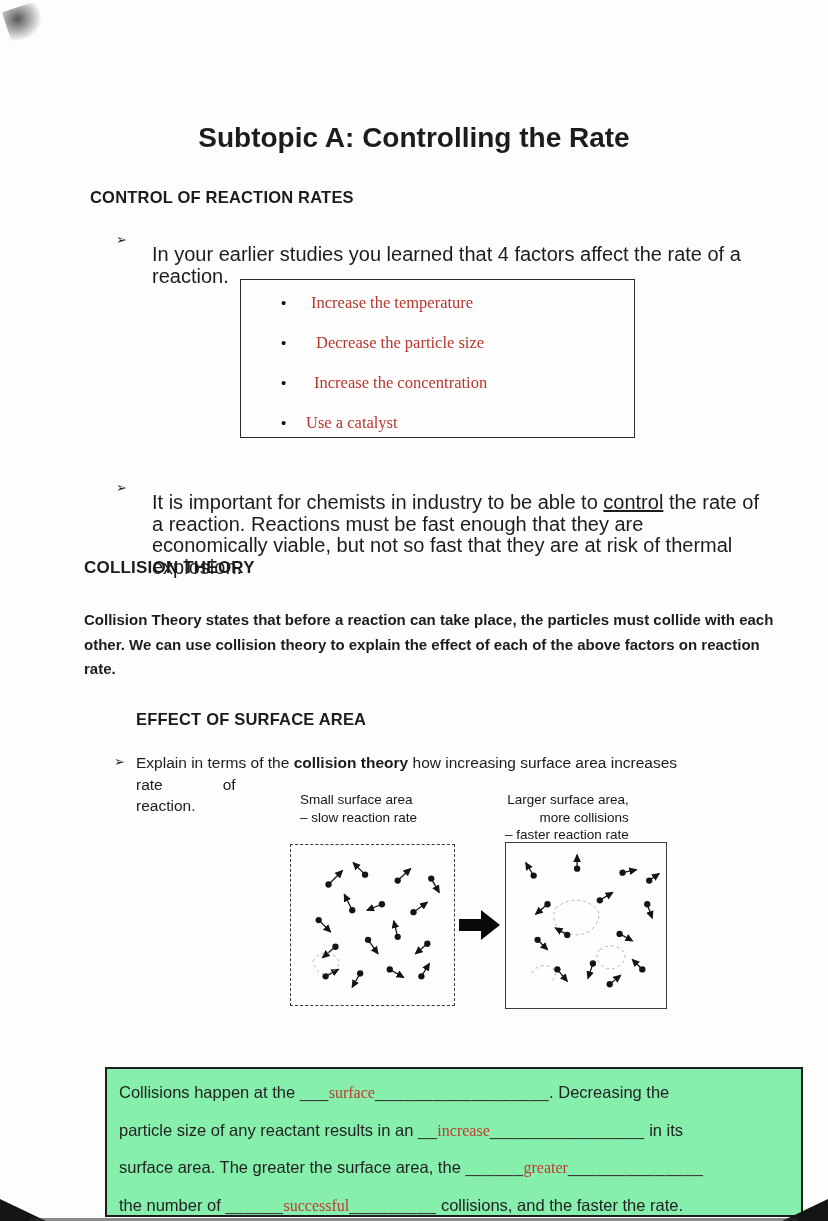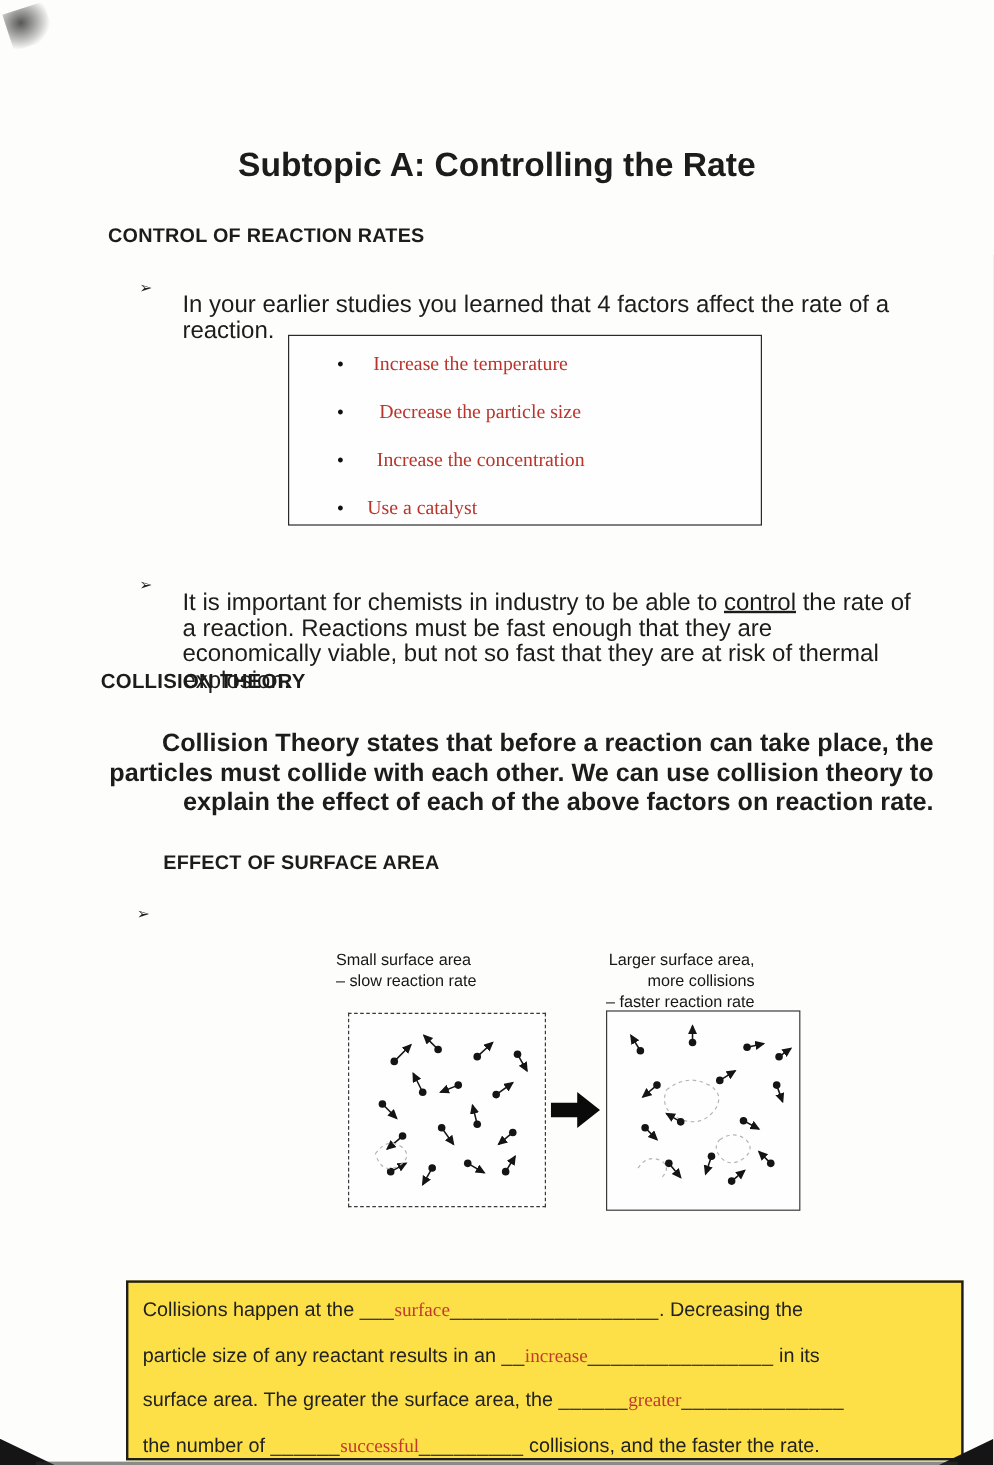--- a/index.html
+++ b/index.html
@@ -45,39 +45,39 @@
   .answer-list { list-style:none; margin:0; padding:13px 0 0 40px; }
   .answer-item { display:flex; align-items:baseline; height:40px; }
   .answer-item .bdot { width:24px; font-size:15px; color:#111; }
   .red-ans { font-family:"Liberation Serif", serif; font-size:16.5px; color:#b9352c; }
   .answer-item:nth-child(1) .red-ans { margin-left:6px; }
   .answer-item:nth-child(2) .red-ans { margin-left:11px; }
   .answer-item:nth-child(3) .red-ans { margin-left:9px; }
   .answer-item:nth-child(4) .red-ans { margin-left:1px;text-align:right; }
 
   .collision-para { position:absolute; left:84px; top:608px; width:694px; margin:0;
-    font-size:21px; font-weight:bold; line-height:24.5px;text-align:right; }
+    font-size:15px; font-weight:bold; line-height:24.5px; }
 
   .b3 .line { margin:0; font-size:15.5px; line-height:21.5px; }
   .gap-word { margin-left:60px; }
 
   .diag-label { position:absolute; font-size:13.5px; line-height:17.5px; color:#161616; }
   .diag-label span { display:block; }
-  .label-left { left:280px; top:791px; }
+  .label-left { left:300px; top:791px; }
   .label-right { left:505px; top:791px;text-align:right; }
 
   .pbox { position:absolute; background:#fefefe; }
   .pbox-left { left:290px; top:844px; width:165px; height:162px; border:1.6px dashed #3a3a3a; }
   .pbox-right { left:505px; top:842px; width:162px; height:167px; border:1.6px solid #3a3a3a; }
   .pbox svg { width:100%; height:100%; display:block; }
 
   .big-arrow { position:absolute; left:459px; top:907px; width:42px; height:36px; }
 
   .fill-box { position:absolute; left:105px; top:1067px; width:698px; height:150px;
-    border:2px solid #1d1d1d; background:#fde047; padding:5px 12px; }
+    border:2px solid #1d1d1d; background:#86efac; padding:5px 12px; }
   .fill-line { margin:0; font-size:16.5px; line-height:36.5px; white-space:nowrap; color:#222; }
   .fill-red { font-family:"Liberation Serif", serif; color:#c03a30; font-size:16px; }
   .blank { letter-spacing:.5px; color:#333; }
 </style>
 </head>
 <body>
 
 <div class="page">
 
   <div class="smudge"></div>
@@ -122,20 +122,31 @@
   </div>
 
   <h2 class="h-collision">COLLISION THEORY</h2>
 
   <p class="collision-para">Collision Theory states that before a reaction can take place, the particles must collide with each other. We can use collision theory to explain the effect of each of the above factors on reaction rate.</p>
 
   <h2 class="h-effect">EFFECT OF SURFACE AREA</h2>
 
   <div class="bullet b3">
     <span class="arrow-glyph">➢</span>
+    <div>
+      <p class="line">
+        <span>Explain in terms of the </span><b>collision theory</b><span> how increasing surface area increases</span>
+      </p>
+      <p class="line">
+        <span>rate</span><span class="gap-word">of</span>
+      </p>
+      <p class="line">
+        <span>reaction.</span>
+      </p>
+    </div>
   </div>
 
   <div class="diag-label label-left">
     <span>Small surface area</span>
     <span>– slow reaction rate</span>
   </div>
 
   <div class="diag-label label-right">
     <span>Larger surface area,</span>
     <span>more collisions</span>

